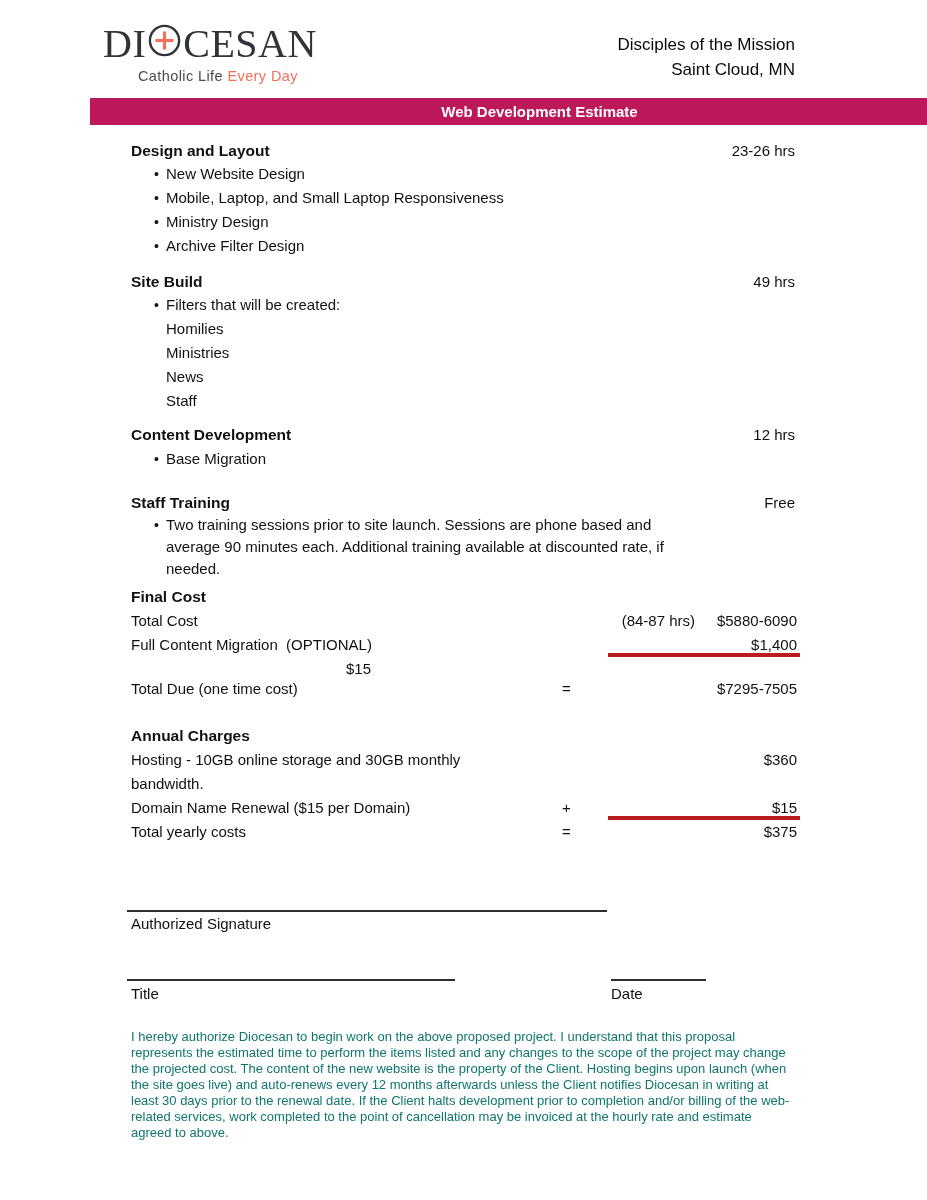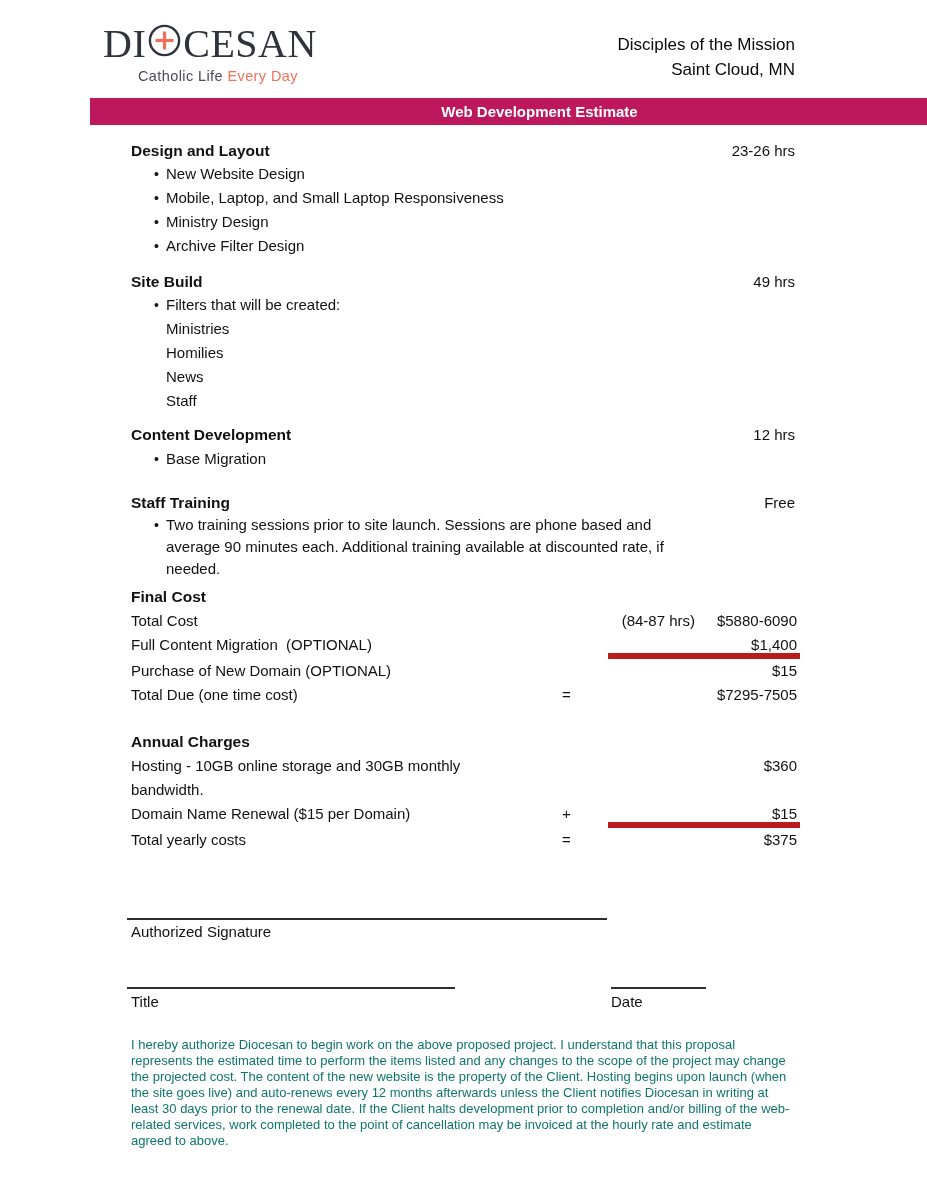--- a/index.html
+++ b/index.html
@@ -48,21 +48,21 @@
   .sec-training .bullet-item { line-height:22px; }
   .sec-training .bullet-text { flex:none; max-width:540px; }
 
   
   .money-block { margin-top:5px; }
   .money-title { font-weight:bold; font-size:15.5px; line-height:24px; }
   .mrow { display:flex; align-items:flex-start; line-height:24px;gap:34px; }
   .mlabel { flex:1; white-space:pre-wrap; }
   .mop { width:17px; box-sizing:border-box; padding-left:5px; }
   .mnum { width:192px; display:flex; height:20px; line-height:24px; }
-  .mnum.ruled { border-bottom:6px solid #b91c1c; }
+  .mnum.ruled { border-bottom:4px solid #b91c1c; }
   .mmeta { flex:1; text-align:right; padding-right:6px; }
   .mamt { width:96px; text-align:right; padding-right:3px; }
   .annual-block { margin-top:23px; }
 
   
   .sig-line { border-top:2px solid #2E2E2E; height:0; }
   .sig-line-main { width:480px; margin:66px 0 0 -4px; }
   .sig-label { line-height:17px; margin-top:3px; }
   .sig-row2 { display:flex; margin-top:47px; }
   .sig-line-title { width:328px; margin-left:-4px; }
@@ -130,22 +130,22 @@
 
     <div class="section sec-site-build">
       <div class="sec-head">
         <span class="sec-title">Site Build</span>
         <span class="sec-hours">49 hrs</span>
       </div>
       <div class="bullet-item">
         <span class="bullet-dot">•</span>
         <span class="bullet-text">Filters that will be created:</span>
       </div>
+      <div class="sub-item">Homilies</div>
       <div class="sub-item">Ministries</div>
-      <div class="sub-item">Homilies</div>
       <div class="sub-item">News</div>
       <div class="sub-item">Staff</div>
     </div>
 
     <div class="section sec-content-dev">
       <div class="sec-head">
         <span class="sec-title">Content Development</span>
         <span class="sec-hours">12 hrs</span>
       </div>
       <div class="bullet-item">
@@ -177,21 +177,20 @@
       </div>
       <div class="mrow">
         <span class="mlabel">Full Content Migration  (OPTIONAL)</span>
         <span class="mop"></span>
         <span class="mnum ruled">
           <span class="mmeta"></span>
           <span class="mamt">$1,400</span>
         </span>
       </div>
       <div class="mrow">
-        <span class="mlabel">Purchase of New Domain (OPTIONAL)</span>
         <span class="mop"></span>
         <span class="mnum">
           <span class="mmeta"></span>
           <span class="mamt">$15</span>
         </span>
       </div>
       <div class="mrow">
         <span class="mlabel">Total Due (one time cost)</span>
         <span class="mop">=</span>
         <span class="mnum">

